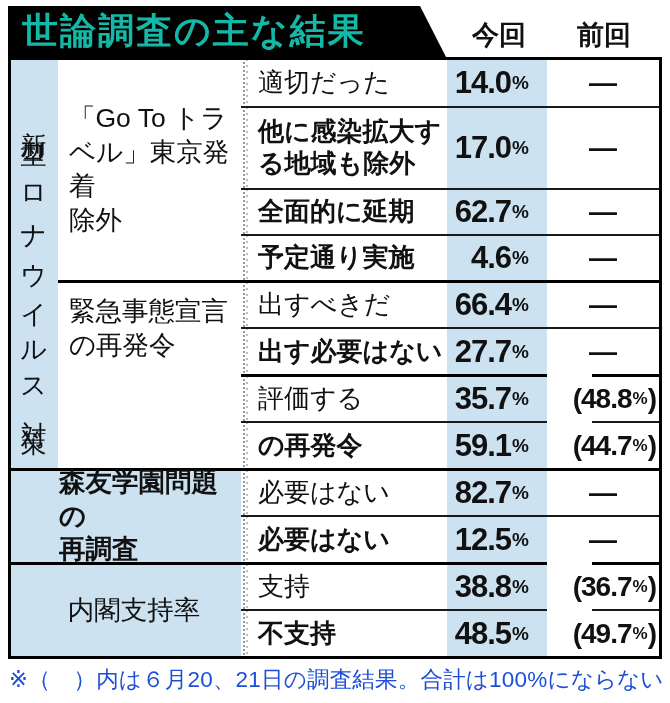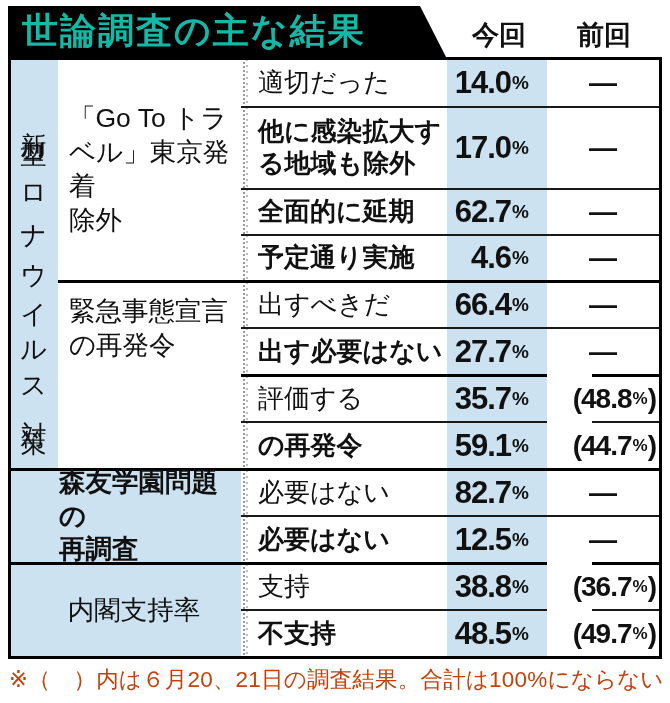--- a/index.html
+++ b/index.html
@@ -47,21 +47,21 @@
   .covid{grid-area:1/1/9/2;justify-content:center;}
   .side-text{writing-mode:vertical-rl;text-orientation:upright;font-size:26px;letter-spacing:9px;font-weight:500;}
   .cat{font-size:26.5px;line-height:1.28;white-space:pre-line;padding-left:11px;}
   .cat-goto{grid-area:1/2/5/3;}
   .cat-kinkyu{grid-area:5/2/7/3;}
   .cat-seifu{grid-area:7/2/9/3;justify-content:center;padding-left:0;}
   .cat-moritomo{grid-area:9/1/11/3;padding-left:48px;font-weight:bold;}
   .cat-naikaku{grid-area:11/1/13/3;justify-content:center;padding-left:16px;}
 
   
-  .footnote{position:absolute;left:9px;top:664px;font-size:22.5px;color:#c2410c;white-space:nowrap;letter-spacing:0.2px;}
+  .footnote{position:absolute;left:9px;top:664px;font-size:22.5px;color:#1d4ed8;white-space:nowrap;letter-spacing:0.2px;}
 </style>
 </head>
 <body>
 
 <div class="page">
 
   <div class="banner">
     <span class="banner-title">世論調査の主な結果</span>
   </div>
   <div class="col-head current">今回</div>

